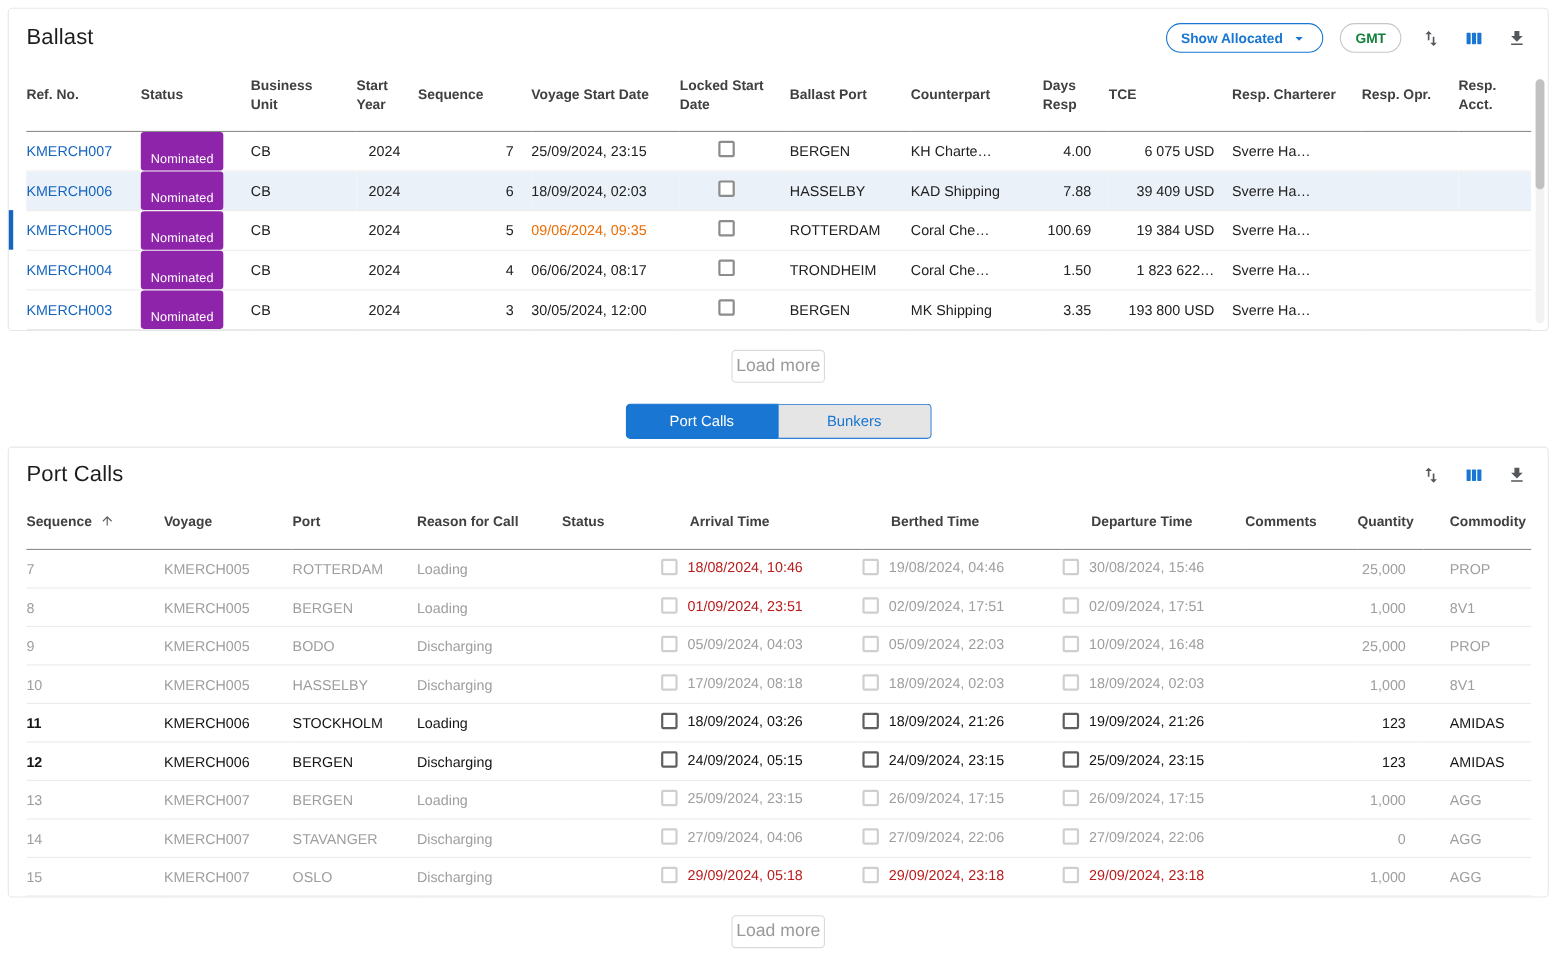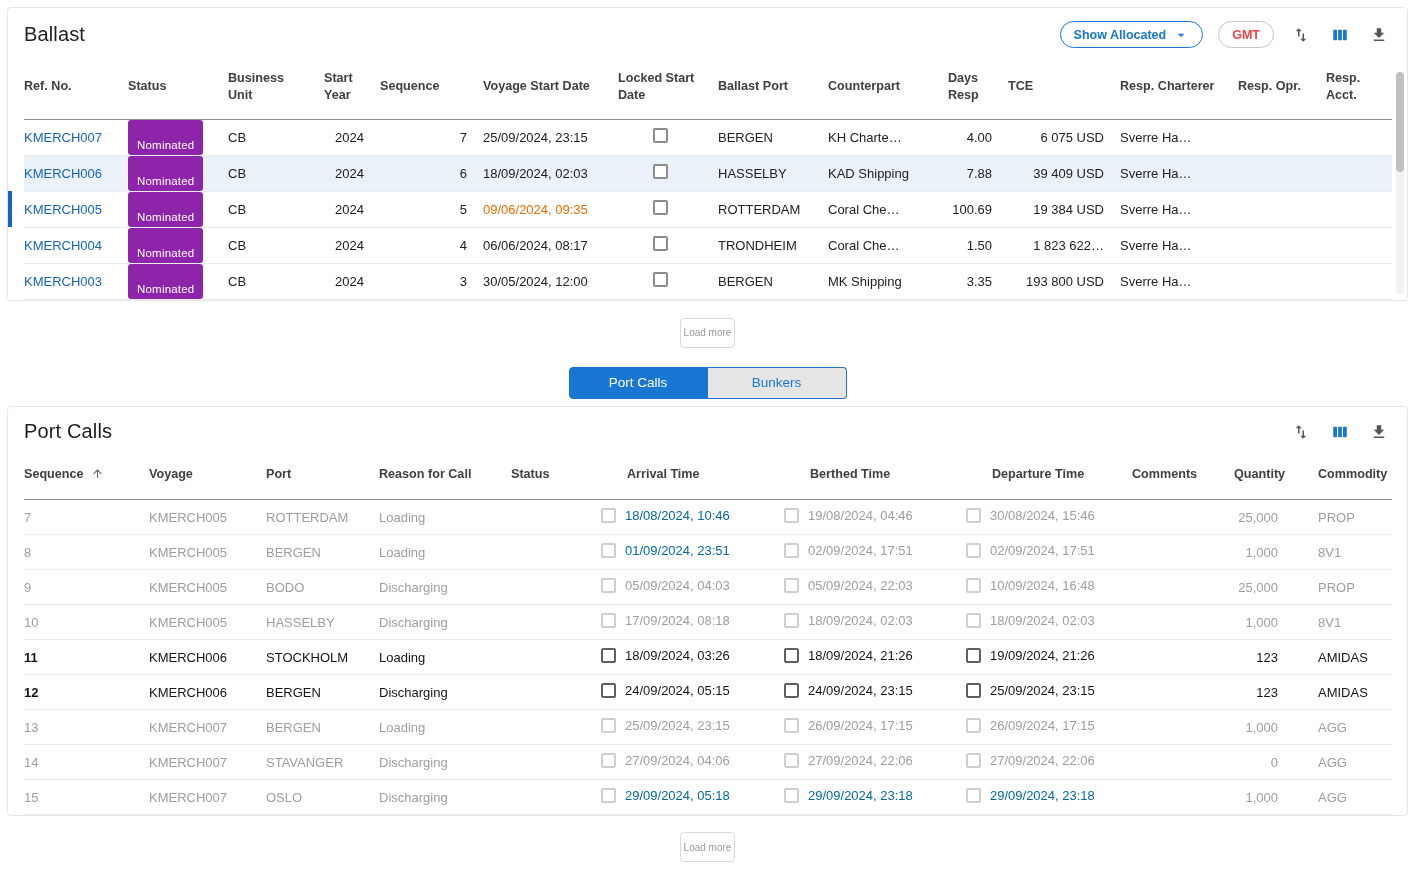--- a/index.html
+++ b/index.html
@@ -13,21 +13,21 @@
   html,body{width:1415px;height:871px;overflow:hidden;}
   body{font-family:"Liberation Sans",sans-serif;background:#fff;color:#212121;}
 
   .panel{margin:7px 7px 0;border:1px solid #e7e7e7;border-radius:4px;background:#fff;position:relative;}
   .panel-header{display:flex;align-items:center;justify-content:space-between;padding:13px 16px 9px;}
   .panel-title{font-size:20px;font-weight:400;color:#1d1d1d;letter-spacing:.15px;}
   .panel-actions{display:flex;align-items:center;gap:15px;}
 
   .pill{display:inline-flex;align-items:center;gap:7px;height:27px;padding:0 13px;border-radius:14px;background:#fff;font-size:12.5px;font-weight:700;font-family:inherit;cursor:pointer;}
   .pill-blue{border:1px solid var(--accent);color:var(--accent);}
-  .pill-gray{border:1px solid #c6c6c6;color:#ef4444;}
+  .pill-gray{border:1px solid #c6c6c6;color:#15803d;}
   .icon-btn{background:none;border:none;width:24px;height:24px;display:inline-flex;align-items:center;justify-content:center;cursor:pointer;color:#54575b;padding:0;}
   .icon-blue{color:var(--accent);}
 
   .tbl{border-collapse:collapse;table-layout:fixed;width:calc(100% - 32px);margin:0 16px;}
   .tbl th{font-size:12.6px;font-weight:700;color:#404040;text-align:left;padding:4px 16px 6px 0;border-bottom:1px solid #8d8d8d;line-height:1.32;vertical-align:middle;cursor:pointer;}
   .tbl-voyages th{height:62px;}
   .tbl-portcalls th{height:47px;}
   .tbl td{font-size:13px;color:#212121;height:35px;padding:0 16px 0 0;border-bottom:1px solid #ececec;vertical-align:middle;white-space:nowrap;position:relative;}
   .al-r{text-align:right;}
   .al-c{text-align:center;}
@@ -38,32 +38,32 @@
   .badge{display:inline-block;background:var(--badge);color:#fff;font-size:11.5px;padding:19px 9px 4px;border-radius:3px;letter-spacing:.2px;}
   .checkbox{display:inline-block;width:15px;height:15px;border:2px solid #8c8c8c;border-radius:2px;background:#fff;flex:0 0 auto;cursor:pointer;}
   .warn{color:var(--warn);}
   .time-cell{display:inline-flex;align-items:center;gap:9px;}
 
   tr.highlighted td{background:var(--hl);}
   tr.selected td:first-child::before{content:"";position:absolute;left:-16px;top:-1px;bottom:0;width:4px;background:var(--link);}
 
   .row-muted td{color:#9e9e9e;}
   .row-muted .checkbox{border-color:#cfcfcf;}
-  .row-muted .warn{color:#0369a1;}
+  .row-muted .warn{color:#b91c1c;}
   .row-active td{color:#151515;font-weight:500;}
   .row-active td:first-child{font-weight:700;}
   .row-active .checkbox{border-color:#5f5f5f;}
 
   .v-scrollbar{position:absolute;top:64px;right:3px;bottom:6px;width:8px;background:#f2f2f2;border-radius:4px;}
   .v-scrollbar .thumb{width:8px;height:100px;border-radius:4px;background:#c1c1c1;}
 
   .load-more-wrap{display:flex;justify-content:center;}
   .lm-top{padding:17px 0 19px;}
   .lm-bottom{padding:16px 0;}
-  .load-more{height:30px;padding:0 3px;border:1px solid #dadada;border-radius:4px;background:#fff;color:#9a9a9a;font-size:10px;font-family:inherit;cursor:pointer;text-align:right;}
+  .load-more{height:30px;padding:0 3px;border:1px solid #dadada;border-radius:4px;background:#fff;color:#9a9a9a;font-size:16px;font-family:inherit;cursor:pointer;text-align:right;}
 
   .tabs-wrap{display:flex;justify-content:center;}
   .tab{width:139px;height:32px;border:1px solid var(--accent);background:#e5e5e5;color:var(--accent);font-size:13.5px;font-family:inherit;cursor:pointer;}
   .tab:first-child{border-radius:4px 0 0 4px;}
   .tab:last-child{border-radius:0 4px 4px 0;border-left:none;}
   .tab-active{background:var(--accent);color:#fff;}
 </style>
 </head>
 <body>
 

